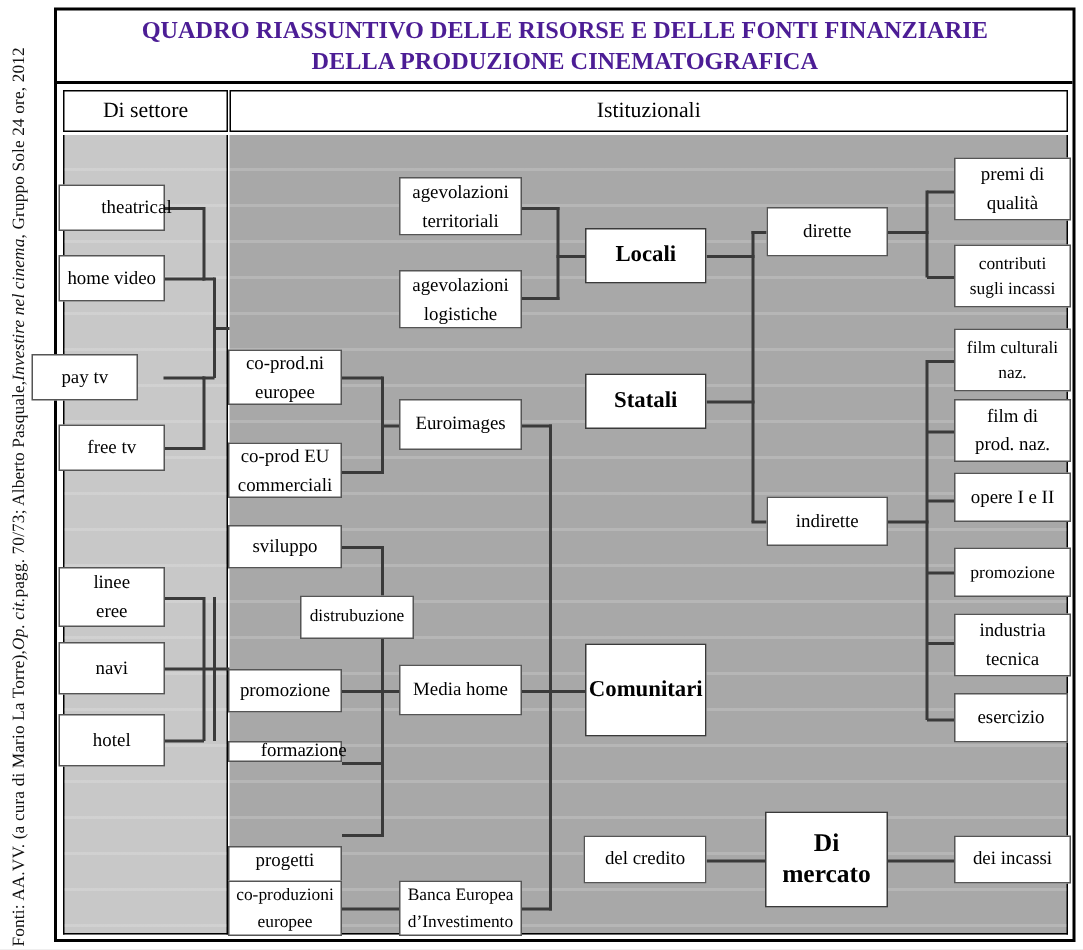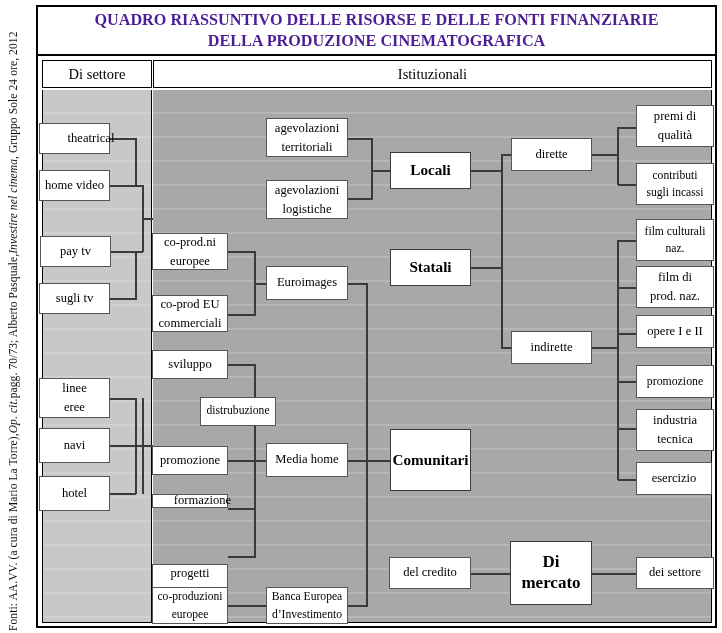--- a/index.html
+++ b/index.html
@@ -157,22 +157,22 @@
   <div class="ln lnv" style="left:617px; top:240px; height:240px;"></div>
   <div class="ln lnh" style="left:618px; top:240px; width:19px;"></div>
   <div class="ln lnh" style="left:618px; top:287px; width:19px;"></div>
   <div class="ln lnh" style="left:618px; top:333px; width:19px;"></div>
   <div class="ln lnh" style="left:618px; top:381px; width:19px;"></div>
   <div class="ln lnh" style="left:618px; top:428px; width:19px;"></div>
   <div class="ln lnh" style="left:618px; top:479px; width:19px;"></div>
 
   <div class="node" style="left:39px; top:123px; width:71px; height:31px;padding-left:36px;">theatrical</div>
   <div class="node" style="left:39px; top:170px; width:71px; height:31px;">home video</div>
-  <div class="node" style="left:40px; top:236px; width:71px; height:31px;">pay tv</div>
-  <div class="node" style="left:39px; top:283px; width:71px; height:31px;">sugli tv</div>
+  <div class="node" style="left:21px; top:236px; width:71px; height:31px;">pay tv</div>
+  <div class="node" style="left:39px; top:283px; width:71px; height:31px;">free tv</div>
   <div class="node two" style="left:39px; top:378px; width:71px; height:40px; white-space:pre-line;">linee
 eree</div>
   <div class="node" style="left:39px; top:428px; width:71px; height:35px;">navi</div>
   <div class="node" style="left:39px; top:476px; width:71px; height:35px;">hotel</div>
 
   <div class="node two" style="left:152px; top:233px; width:76px; height:37px; white-space:pre-line;">co-prod.ni
 europee</div>
   <div class="node two" style="left:152px; top:295px; width:76px; height:37px; white-space:pre-line;">co-prod EU
 commerciali</div>
   <div class="node" style="left:152px; top:350px; width:76px; height:29px;">sviluppo</div>
@@ -208,15 +208,15 @@
 sugli incassi</div>
   <div class="node two" style="left:636px; top:219px; width:78px; height:42px; white-space:pre-line; font-size:11.6px;">film culturali
 naz.</div>
   <div class="node two" style="left:636px; top:266px; width:78px; height:42px; white-space:pre-line;">film di
 prod. naz.</div>
   <div class="node" style="left:636px; top:315px; width:78px; height:33px;">opere  I e II</div>
   <div class="node" style="left:636px; top:365px; width:78px; height:33px; font-size:11.8px;">promozione</div>
   <div class="node two" style="left:636px; top:409px; width:78px; height:42px; white-space:pre-line;">industria
 tecnica</div>
   <div class="node" style="left:636px; top:462px; width:76px; height:33px;">esercizio</div>
-  <div class="node" style="left:636px; top:557px; width:78px; height:32px;">dei settore</div>
+  <div class="node" style="left:636px; top:557px; width:78px; height:32px;">dei incassi</div>
 
 </div>
 
 </body></html>

